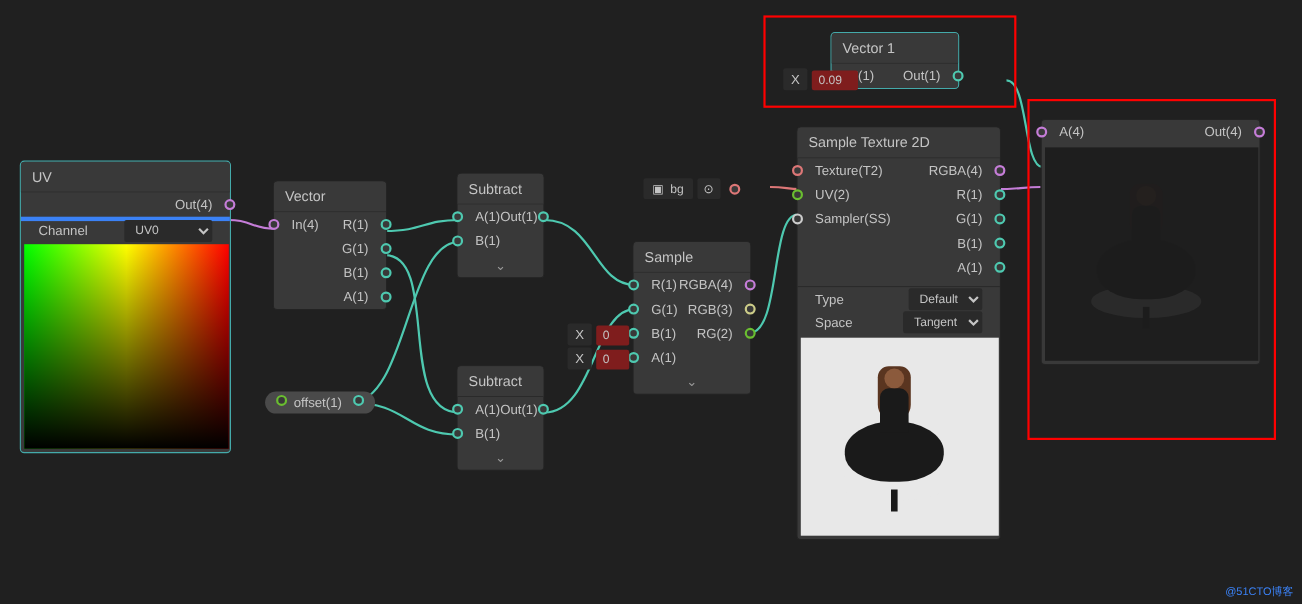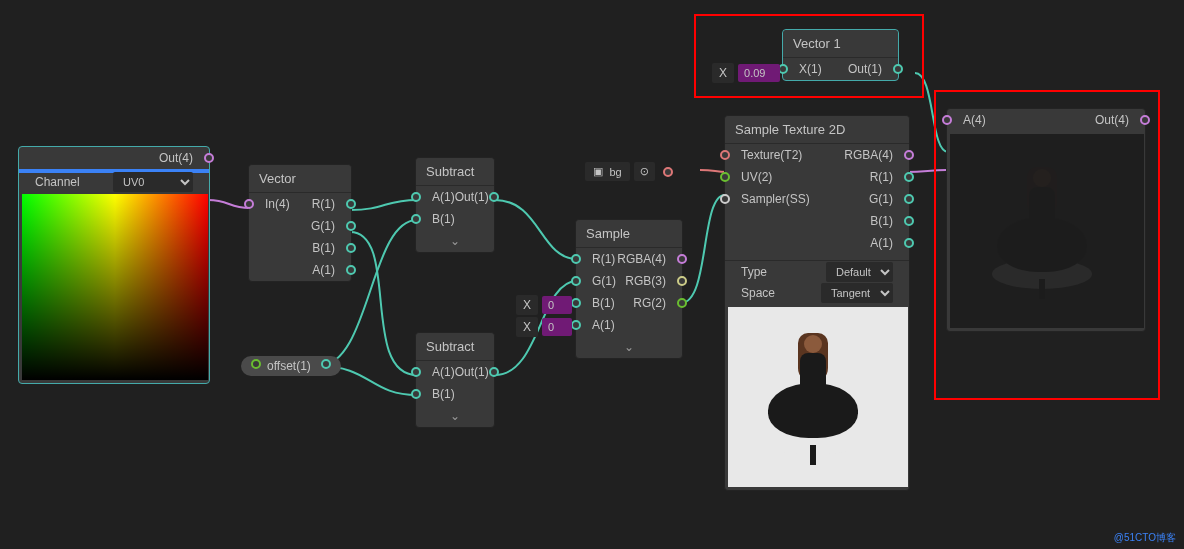--- a/index.html
+++ b/index.html
@@ -12,21 +12,21 @@
 .port.out{right:-5px}
 .port.teal{border-color:#4ec9b0}
 .port.green{border-color:#6abe30}
 .port.red{border-color:#d77}
 .port.yellow{border-color:#cc8}
 .port.purple{border-color:#c57dd8}
 .port.white{border-color:#ccc}
 .label-l{margin-left:8px}
 .label-r{margin-left:auto;margin-right:8px}
 .sel{background:#2a2a2a;border:none;color:#c4c4c4;padding:3px 6px;font-size:11px;border-radius:2px}
-.input-field{background:#701a75;border:none;color:#c4c4c4;padding:3px 6px;font-size:11px;width:42px;text-align:left;border-radius:2px}
+.input-field{background:#7f1d1d;border:none;color:#c4c4c4;padding:3px 6px;font-size:11px;width:42px;text-align:left;border-radius:2px}
 .chevron{text-align:center;padding:4px;color:#999;cursor:pointer}
 .highlight-box{position:absolute;border:2px solid red;pointer-events:none}
 .pill{background:#4a4a4a;border-radius:10px;padding:3px 10px;display:inline-flex;gap:6px}
 .pill .port{position:static}
 svg.wires{position:absolute;top:0;left:0;width:1184px;height:549px;pointer-events:none}
 .uv-g2{width:186px;height:186px;background:
   linear-gradient(to top, black, rgba(0,0,0,0)),
   linear-gradient(to right, lime, yellow, red)}
 .tex-preview{width:180px;height:180px;background:#e8e8e8;display:flex;align-items:center;justify-content:center}
 .watermark{position:absolute;right:8px;bottom:4px;color:#3b82f6;font-size:10px}
@@ -51,20 +51,21 @@
   <path d="M495,200 C540,200 540,259 577,259" stroke="#4ec9b0" stroke-width="2" fill="none"></path>
   <path d="M495,375 C540,375 540,281 577,281" stroke="#4ec9b0" stroke-width="2" fill="none"></path>
   <path d="M681,303 C710,303 700,195 725,195" stroke="#4ec9b0" stroke-width="2" fill="none"></path>
   <path d="M700,170 C715,170 715,172 727,172" stroke="#d77" stroke-width="2" fill="none"></path>
   <path d="M907,172 C925,172 930,170 946,170" stroke="#c57dd8" stroke-width="2" fill="none"></path>
   <path d="M915,73 C935,73 930,152 948,152" stroke="#4ec9b0" stroke-width="2" fill="none"></path>
   <path d="M799,73 C810,73 810,73 818,73" stroke="#4ec9b0" stroke-width="2" fill="none"></path>
 </svg>
 
 <div class="node" style="left:18px;top:146px;width:192px;border:1px solid #4aa">
+  <div class="node-header">UV</div>
   <div class="row">
     <span class="label-r">Out(4)</span>
     <div class="port out purple"></div>
   </div>
   <div class="row" style="border-top:4px solid #3b82f6">
     <span class="label-l">Channel</span>
     <select class="sel label-r" style="width:80px"><option>UV0</option></select>
   </div>
   <div style="padding:3px">
       <div class="uv-g2"></div>
@@ -157,21 +158,21 @@
   </div>
   <div class="chevron">⌄</div>
 </div>
 <div style="position:absolute;left:516px;top:296px">
   <span class="x-label">X</span><input class="input-field" style="width: 30px;" value="0">
 </div>
 <div style="position:absolute;left:516px;top:318px">
   <span class="x-label">X</span><input class="input-field" style="width: 30px;" value="0">
 </div>
 
-<div class="node" style="left:782px;top:29px;width:117px;border:1px solid #4aa">
+<div class="node" style="left:755px;top:29px;width:117px;border:1px solid #4aa">
   <div class="node-header">Vector 1</div>
   <div class="row">
     <div class="port in teal"></div>
     <span class="label-l">X(1)</span>
     <span class="label-r">Out(1)</span>
     <div class="port out teal"></div>
   </div>
 </div>
 <div style="position:absolute;left:712px;top:64px">
   <span class="x-label">X</span><input class="input-field" value="0.09" style="">

